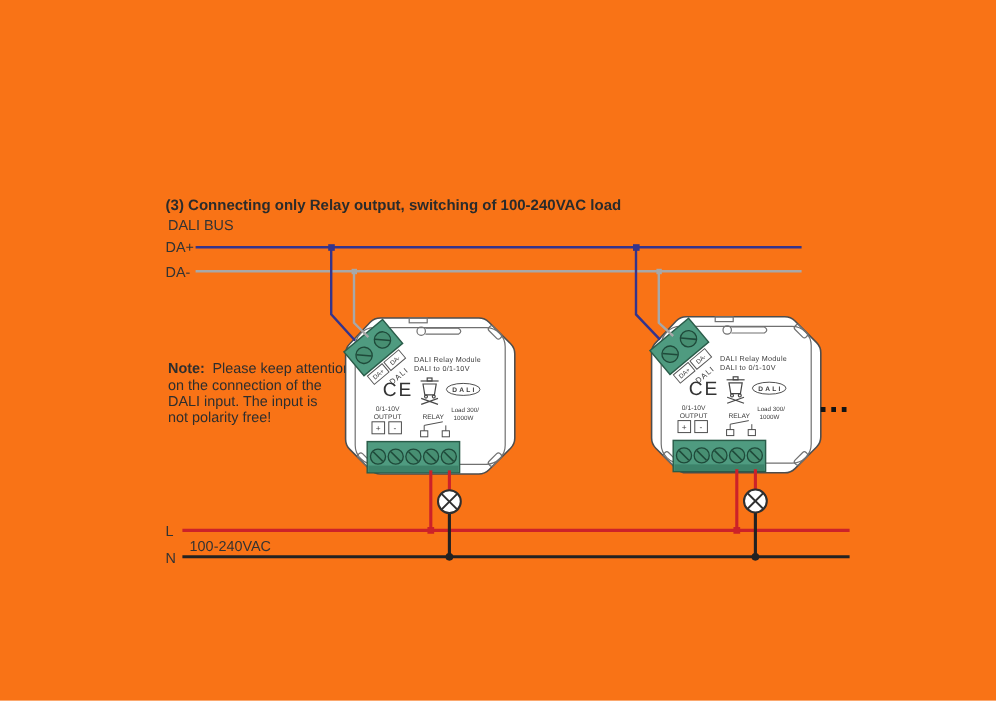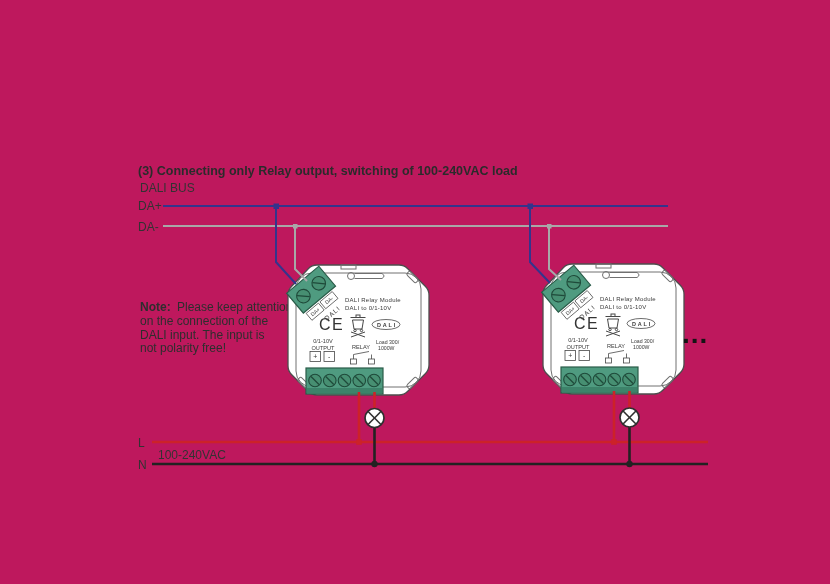--- a/index.html
+++ b/index.html
@@ -1,16 +1,16 @@
 <!DOCTYPE html>
 <html><head>
 <meta charset="utf-8">
 <style>
   html,body{margin:0;padding:0;background:#fff;}
-  .canvas{position:relative;width:830px;height:584px;background:#be185d;overflow:hidden;
+  .canvas{position:relative;width:830px;height:584px;background:#f97316;overflow:hidden;
           font-family:"Liberation Sans",sans-serif;}
   svg{display:block;}
   text{font-family:"Liberation Sans",sans-serif;fill:#3a3a3a;}
   .t-title{font-size:12.5px;font-weight:bold;fill:#2b2b2b;}
   .t-label{font-size:12px;fill:#333;}
   .t-note{font-size:12px;fill:#2e2e2e;}
   .t-note-b{font-size:12px;font-weight:bold;fill:#2e2e2e;}
   .t-ellipsis{font-size:28px;font-weight:bold;fill:#141414;letter-spacing:1px;}
   .mod-outline{fill:#ffffff;stroke:#4d4d4d;stroke-width:1.3;}
   .mod-inner{fill:none;stroke:#707070;stroke-width:1;}

